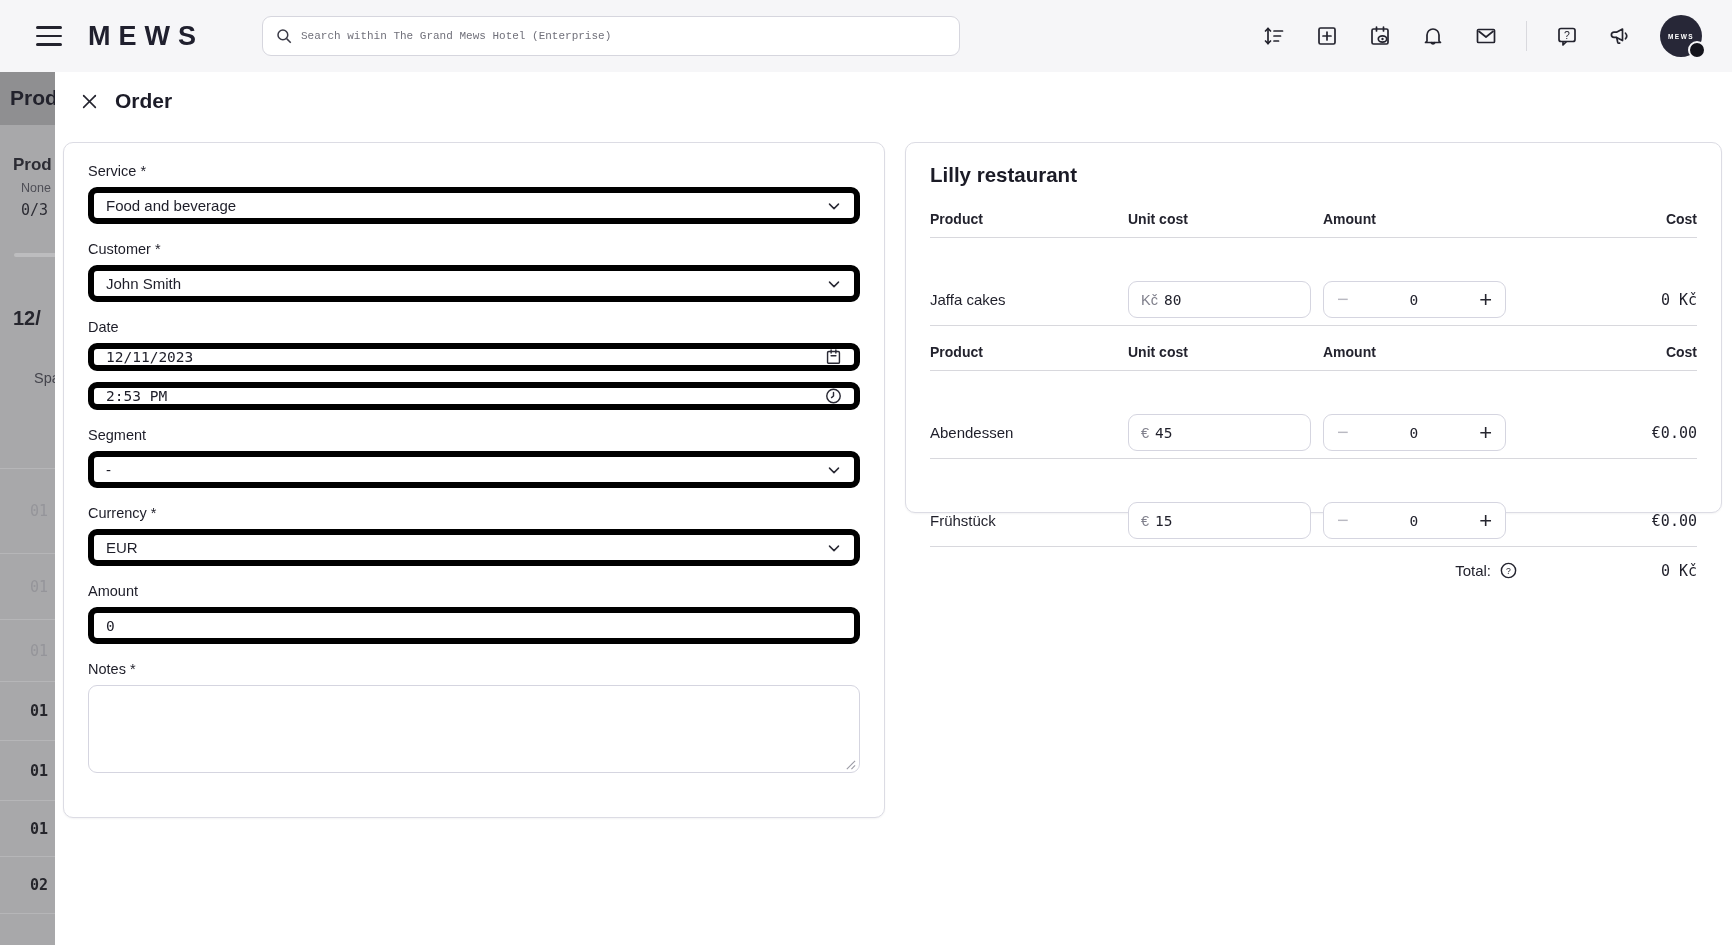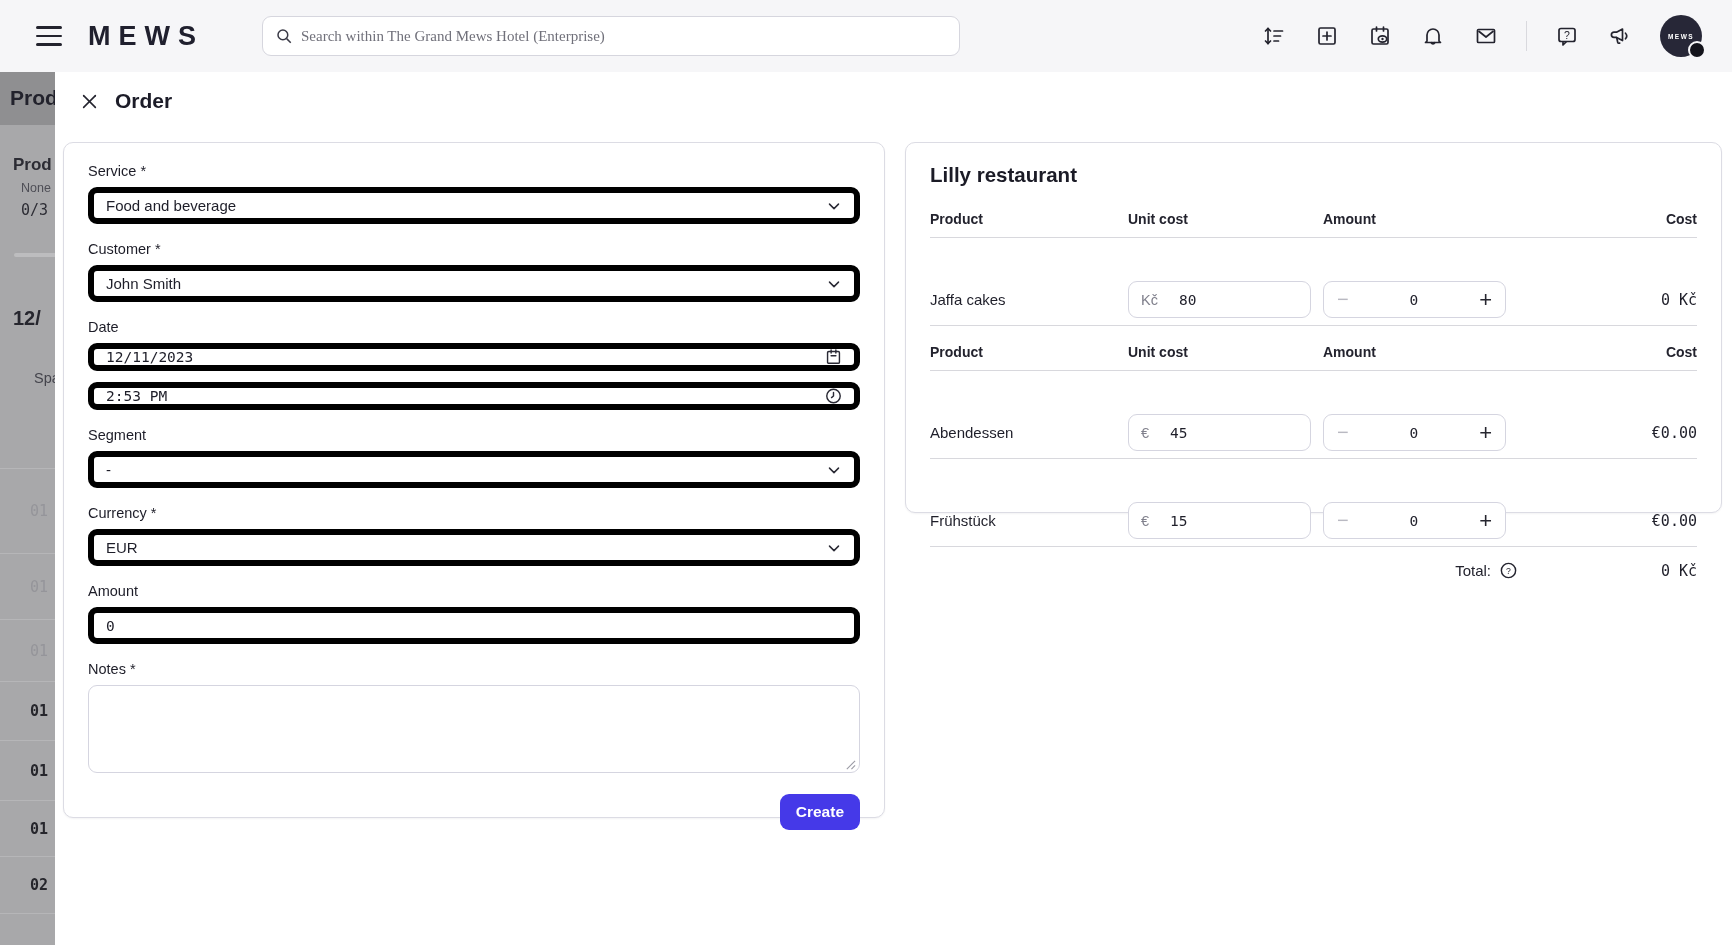--- a/index.html
+++ b/index.html
@@ -11,21 +11,21 @@
   
   .topbar { position:absolute; left:0; top:0; width:1732px; height:72px; background:#f6f6f8;
             display:flex; align-items:center; z-index:30; }
   .hamburger { width:26px; height:20px; margin-left:36px; display:flex; flex-direction:column;
                justify-content:space-between; cursor:pointer; }
   .hamburger span { display:block; height:2.6px; background:#23232e; border-radius:2px; }
   .wordmark { margin-left:26px; font-size:27px; font-weight:700; letter-spacing:8px; color:#20202e; }
   .search { position:absolute; left:262px; top:16px; width:698px; height:40px; background:#fff;
             border:1px solid #d6d6de; border-radius:9px; display:flex; align-items:center; padding:0 12px; }
   .search svg { flex:0 0 auto; margin-right:8px; }
-  .search input { border:none; outline:none; flex:1; font-size:15px; font-family:Liberation Serif, serif;
+  .search input { border:none; outline:none; flex:1; font-size:11px; font-family:Liberation Mono, monospace;
                   color:#ec4899; background:transparent; }
   .search input::placeholder { color:#70707a; }
   .top-icons { position:absolute; right:30px; top:0; height:72px; display:flex; align-items:center; gap:27px; }
   .tbtn { width:26px; height:26px; display:flex; align-items:center; justify-content:center; cursor:pointer; }
   .vdiv { width:1px; height:30px; background:#d9d9de; }
   .avatar { position:relative; width:42px; height:42px; border-radius:50%; background:#272737;
             display:flex; align-items:center; justify-content:center; cursor:pointer; }
   .avatar .av-label { color:#fff; font-size:6.5px; font-weight:700; letter-spacing:1.5px; }
   .avatar .badge { position:absolute; right:-4px; bottom:-2px; width:18px; height:18px; border-radius:50%;
                    background:#14141c; border:2.5px solid #f6f6f8; }
@@ -79,21 +79,21 @@
                  font-size:15.5px; font-weight:600; font-family:"Liberation Sans",sans-serif; cursor:pointer; padding:0 16px; }
 
   
   .rest-title { font-size:20.5px; font-weight:700; color:#1b1b26; margin-bottom:24px; }
   .ptable { display:grid; grid-template-columns:198px 195px 195px 1fr; align-items:center; }
   .ptable .h { font-size:14px; font-weight:600; color:#23232e; padding-bottom:10px; }
   .ptable .h.r, .cell-cost { text-align:right; }
   .ptable .rule { grid-column:1 / -1; border-top:1px solid #d8d8dd; }
   .cell { padding:7px 0; font-size:15px; color:#1e1e29;margin-top:36px; }
   .unitbox { width:183px; height:37px; border:1px solid #d5d5e0; border-radius:9px; background:#fff;
-             display:flex; align-items:center; padding:0 12px; gap:21px; }
+             display:flex; align-items:center; padding:0 12px; gap:6px; }
   .unitbox .pfx { color:#80808c; font-size:14.5px; }
   .unitbox input { border:none; outline:none; width:100%; background:transparent; font-size:14.5px;
                    color:#1f1f2a; font-family:"DejaVu Sans Mono",monospace; }
   .stepper { width:183px; height:37px; border:1px solid #d5d5e0; border-radius:9px; background:#fff;
              display:flex; align-items:center; justify-content:space-between; padding:0 13px; }
   .stepper .minus { color:#b9b9c2; font-size:20px; cursor:pointer; }
   .stepper .plus { color:#26262f; font-size:22px; font-weight:400; cursor:pointer; }
   .stepper .sval { font-size:14.5px; color:#1f1f2a; }
   .cell-cost { font-size:15px; color:#1f1f2a; }
   .tgap { height:18px; }
@@ -320,23 +320,20 @@
         <label>Notes *</label>
         <div class="notes-wrap">
           <textarea class="notes" style=""></textarea>
           <svg width="11" height="11" viewBox="0 0 12 12" stroke="#9a9aa4" stroke-width="1.2">
               <line x1="11" y1="2" x2="2" y2="11"></line>
               <line x1="11" y1="7" x2="7" y2="11"></line>
             </svg>
         </div>
       </div>
 
-      <div class="form-actions">
-        <button class="btn-primary">Create</button>
-      </div>
     </div>
 
     <div class="card card-rest">
       <div class="rest-title">Lilly restaurant</div>
 
       <div class="ptable">
         <div class="h">Product</div>
         <div class="h">Unit cost</div>
         <div class="h">Amount</div>
         <div class="h r">Cost</div>

